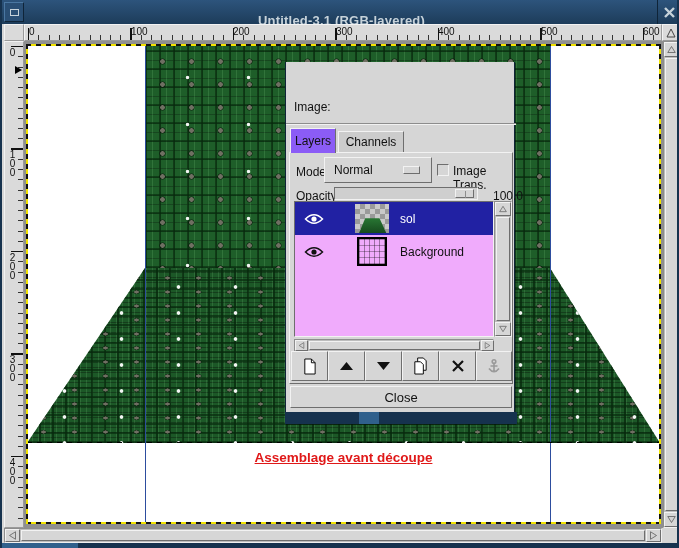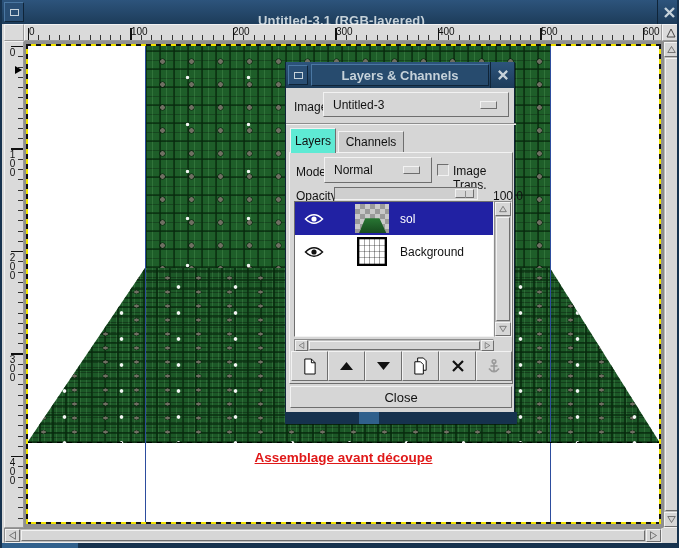--- a/index.html
+++ b/index.html
@@ -103,21 +103,21 @@
   .page-box{position:absolute;left:3px;top:90px;width:224px;height:232px;
             border:1px solid #6e6e6e;border-top-color:#f2f2f2;border-left-color:#f2f2f2;}
   .checkbox{position:absolute;width:12px;height:12px;background:#d6d6d6;
             border:1px solid #6e6e6e;border-bottom-color:#f2f2f2;border-right-color:#f2f2f2;cursor:pointer;}
   .slider{position:absolute;background:#cfcfcf;border:1px solid #6e6e6e;
           border-bottom-color:#f2f2f2;border-right-color:#f2f2f2;cursor:pointer;}
   .slider-thumb{position:absolute;right:3px;top:1px;width:19px;height:9px;background:#d6d6d6;
           border-top:1px solid #f2f2f2;border-left:1px solid #f2f2f2;
           border-right:1px solid #6e6e6e;border-bottom:1px solid #6e6e6e;}
   .slider-thumb:after{content:"";position:absolute;left:9px;top:1px;width:1px;height:7px;background:#8d8d8d;}
-  .layer-list{position:absolute;left:4px;top:48px;width:200px;height:136px;background:#ffffff;
+  .layer-list{position:absolute;left:4px;top:48px;width:200px;height:136px;background:#f0abfc;
               border:1px solid #6e6e6e;border-bottom-color:#f2f2f2;border-right-color:#f2f2f2;overflow:hidden;}
   .layer-row{position:relative;height:33px;display:flex;align-items:center;cursor:pointer;color:#111;}
   .layer-row.selected{background:#2121a3;color:#fff;}
   .eye{width:22px;margin-left:8px;display:flex;align-items:center;justify-content:center;}
   .thumbbox{margin-left:30px;width:34px;height:29px;position:relative;flex:none;}
   .checker{background:repeating-conic-gradient(#9a9a9a 0 25%,#c9c9c9 0 50%);background-size:10px 10px;}
   .thumb-floor{position:absolute;left:0;bottom:0;width:100%;height:55%;
                clip-path:polygon(12% 100%,30% 8%,72% 8%,92% 100%);
                background:linear-gradient(#2a7a35,#174a1e);}
   .thumb-bg{background:linear-gradient(#256b2e,#17491f);border:2px solid #000;
@@ -233,45 +233,26 @@
         </span>
     </div>
   </div>
 
   <div class="bottom-strip abs">
     <div class="grip" style="left:0;width:76px;"></div>
   </div>
 
   <div class="dialog abs">
 
-    <div class="titlebar">
-      <div class="tb-btn">
-        <span class="tb-rect"></span>
-      </div>
-      <div class="dlg-title-panel">
-        <span style="font-weight:bold;font-size:13px;">Layers &amp; Channels</span>
-      </div>
-      <div class="tb-close">
-        <span>
-          <svg width="12" height="12" viewBox="0 0 13 13">
-              <path d="M2 2 L11 11 M11 2 L2 11" stroke="#c6d2da" stroke-width="2.4"></path>
-            </svg>
-        </span>
-      </div>
-    </div>
 
     <span class="lbl abs" style="left:8px;top:38px;">Image:</span>
-    <div class="optionmenu raised" style="left:37px;top:30px;width:186px;height:25px;">
-      <span>Untitled-3</span>
-      <span class="om-ind"></span>
-    </div>
 
     <div class="groove" style="top:61px;"></div>
 
-    <div class="tab" style="left:4px;top:66px;width:46px;height:25px;background:#5eead4;z-index:2;">
+    <div class="tab" style="left:4px;top:66px;width:46px;height:25px;background:#8b5cf6;z-index:2;">
       <span>Layers</span>
     </div>
     <div class="tab" style="left:52px;top:69px;width:66px;height:21px;background:#cccccc;">
       <span>Channels</span>
     </div>
 
     <div class="page-box">
 
       <span class="lbl abs" style="left:6px;top:12px;">Mode:</span>
       <div class="optionmenu raised" style="left:34px;top:4px;width:108px;height:26px;">

